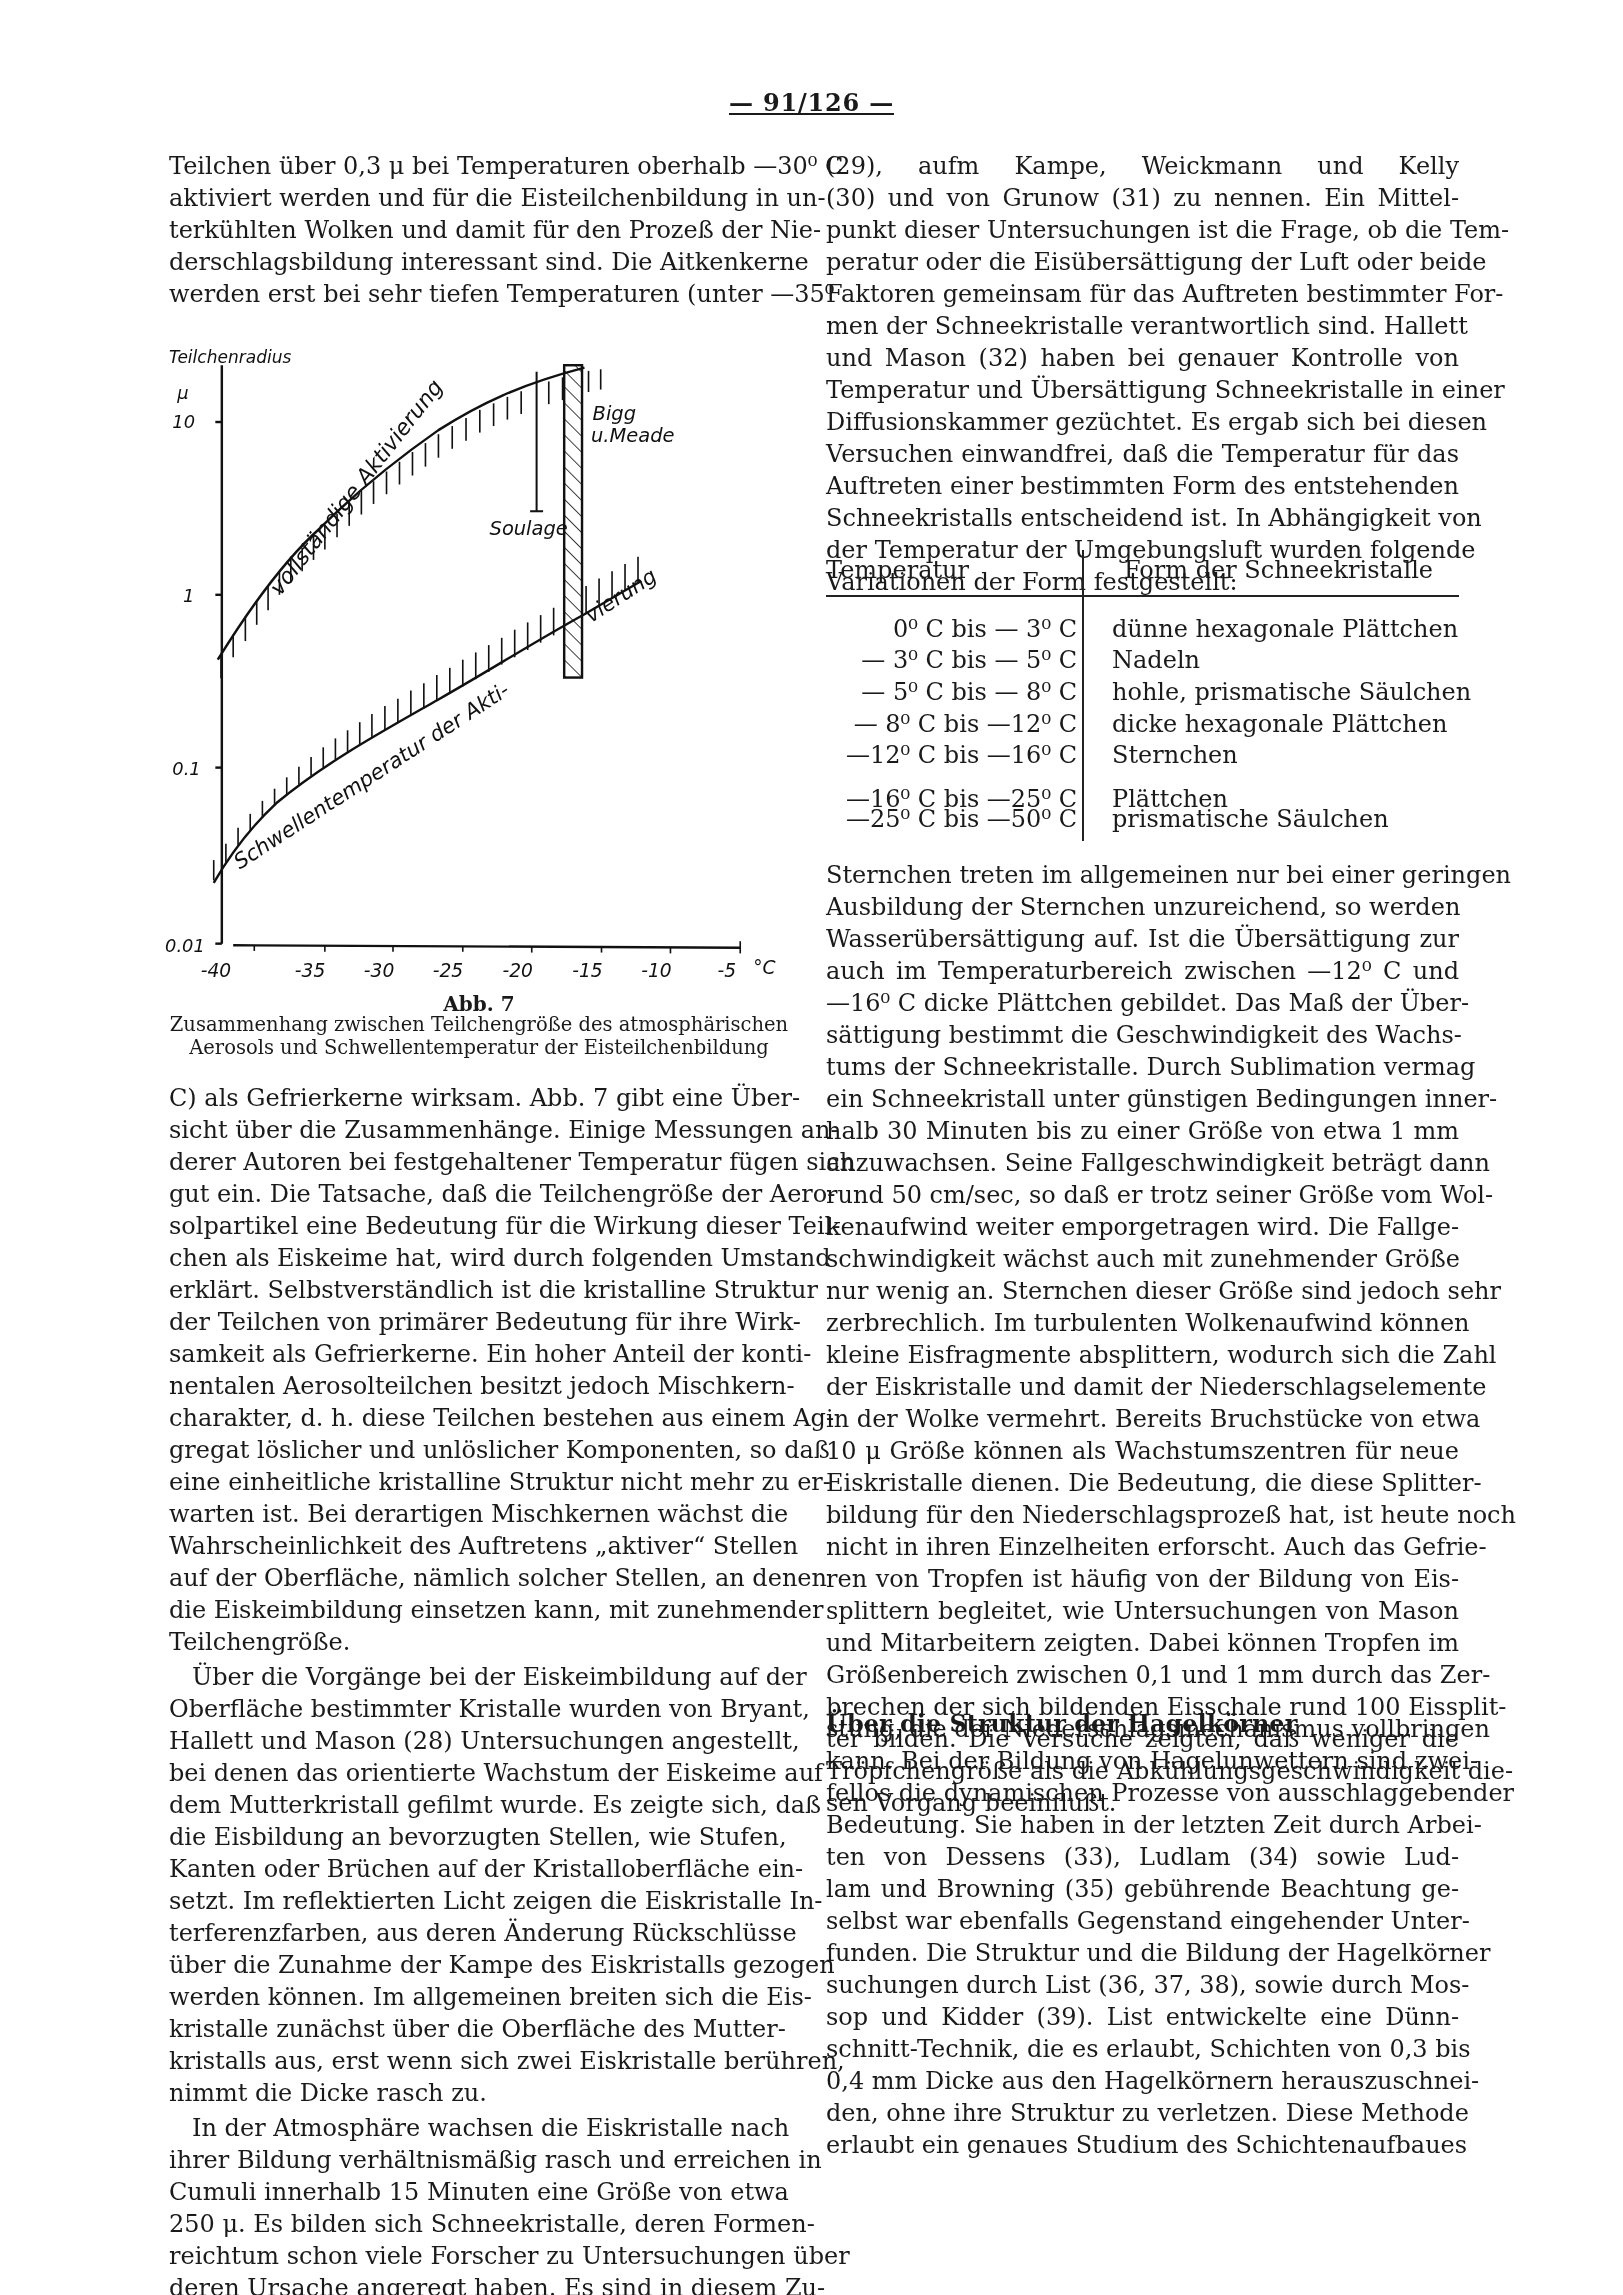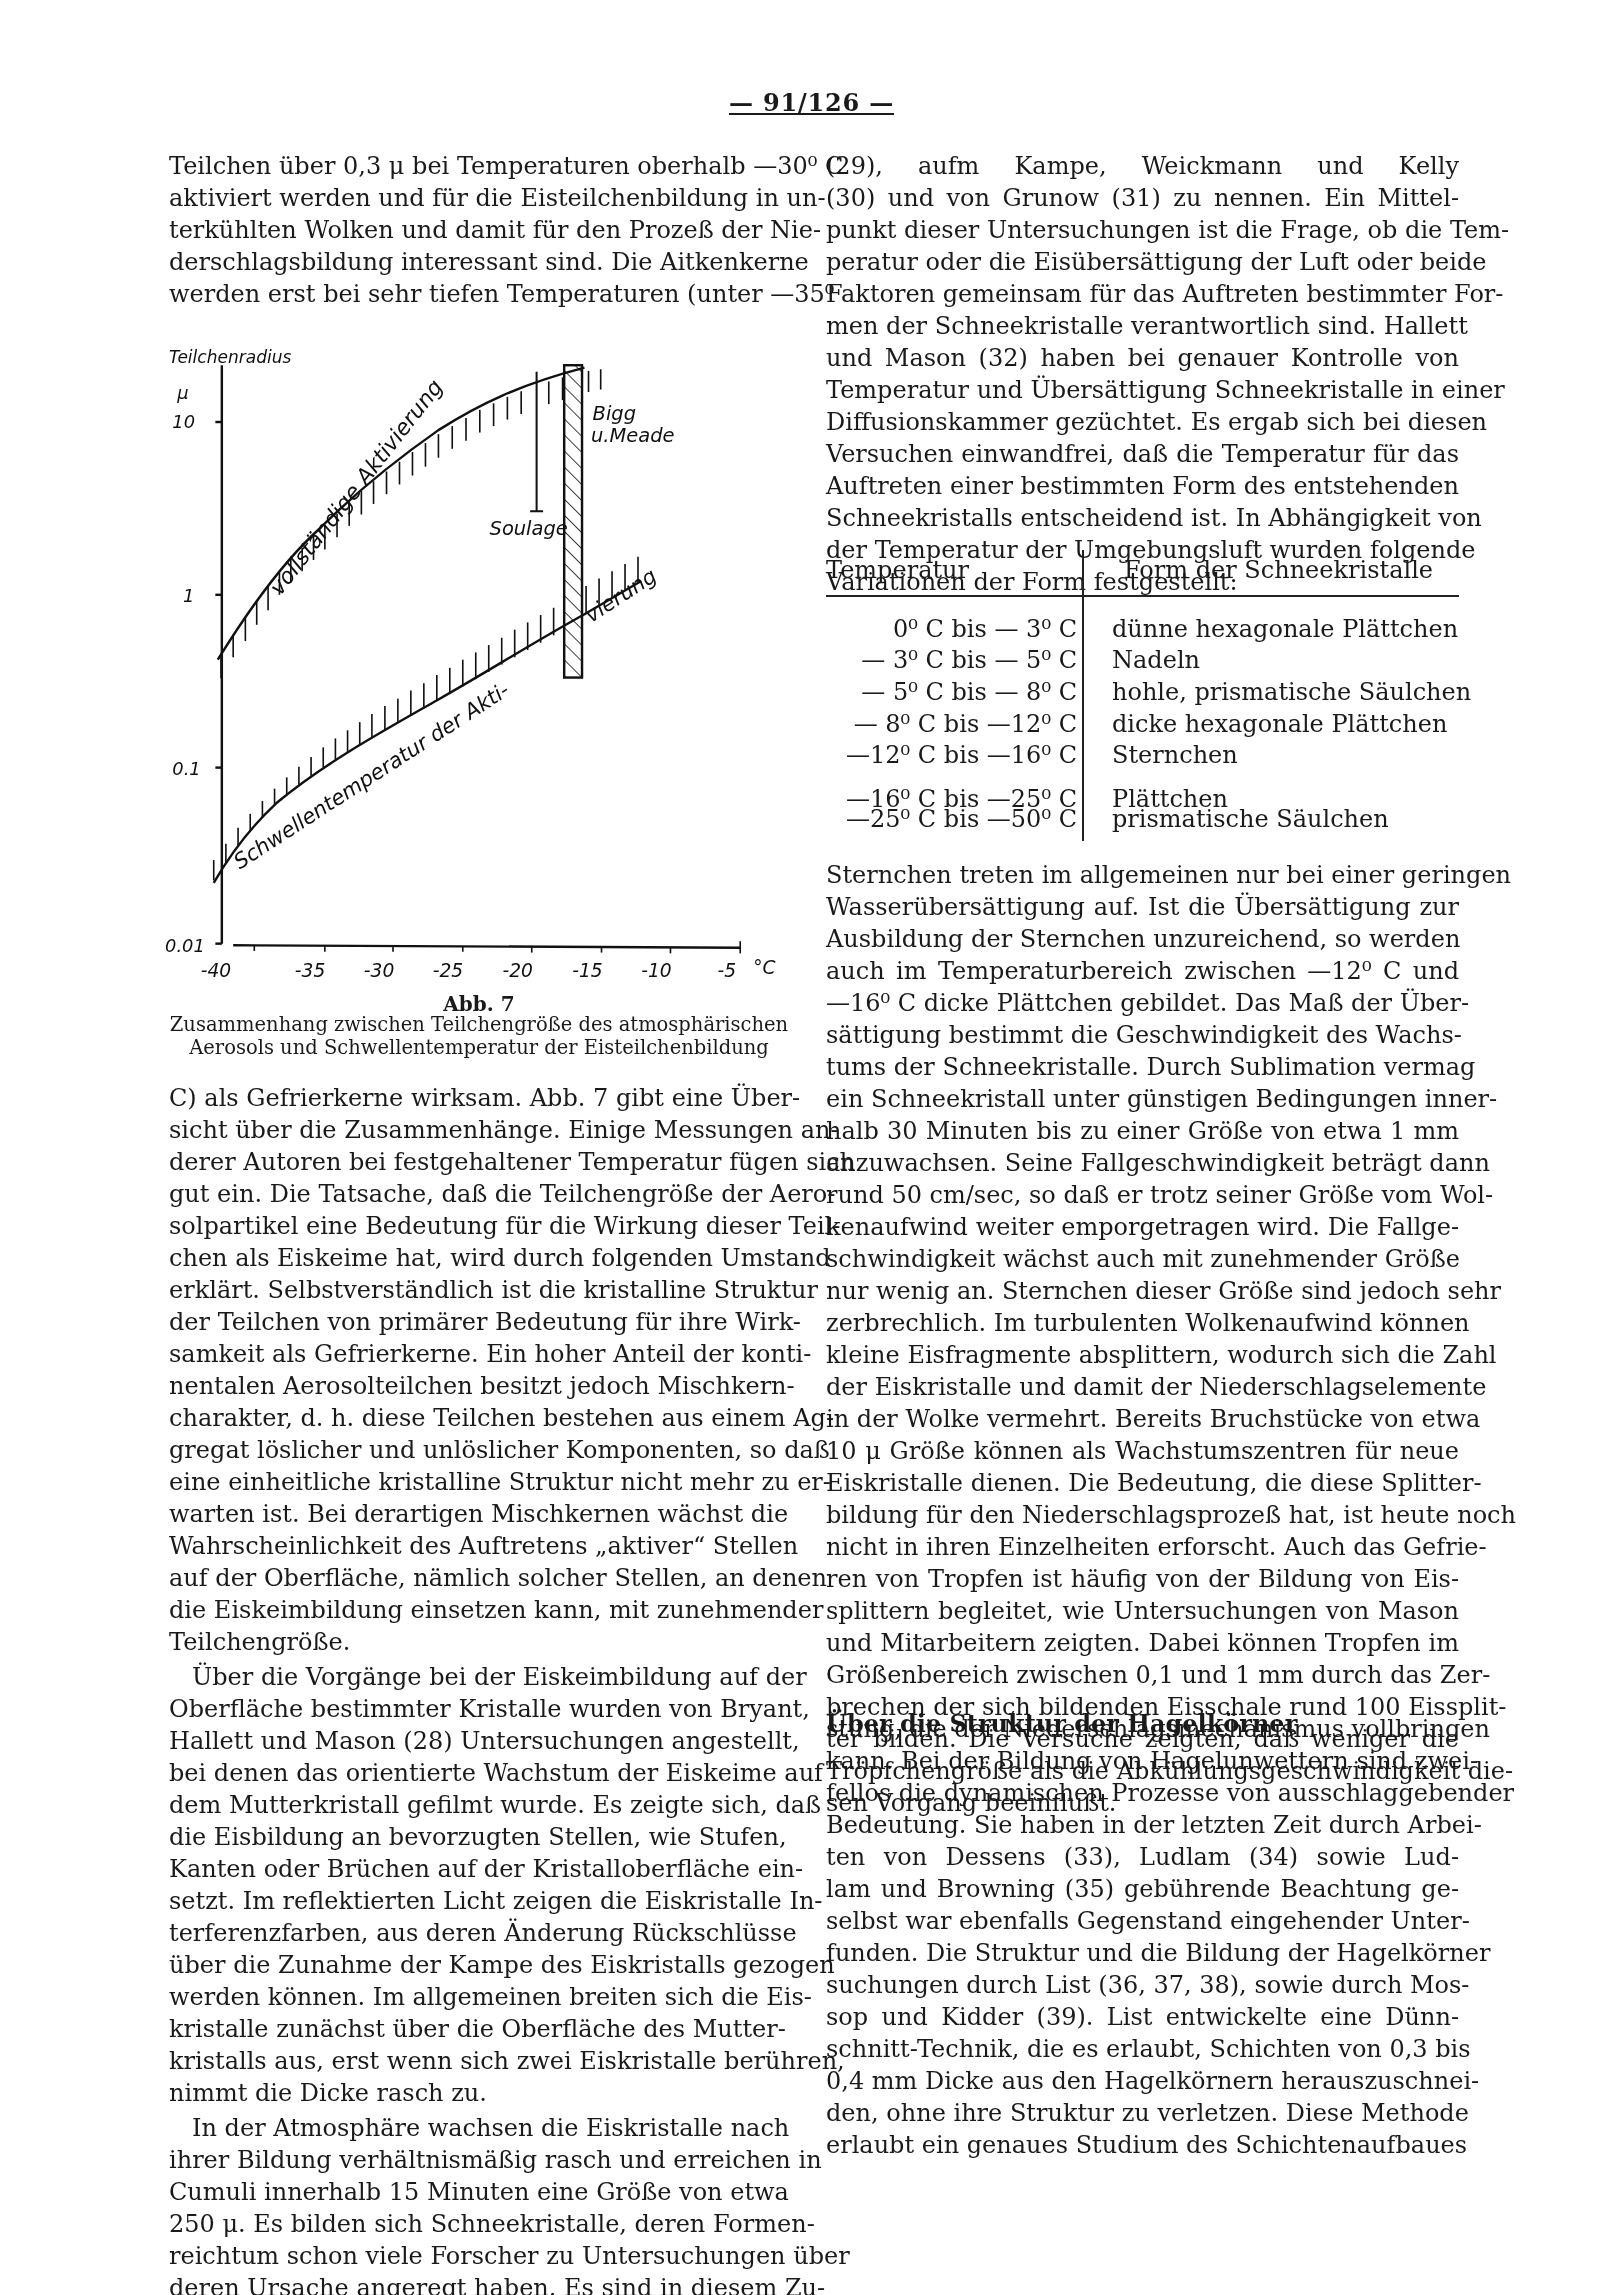--- a/index.html
+++ b/index.html
@@ -303,22 +303,22 @@
     <span class="f">Plättchen</span>
   </div>
   <div class="row" style="top:260px;">
     <span class="t">—25⁰ C bis —50⁰ C</span>
     <span class="f">prismatische Säulchen</span>
   </div>
 </div>
 
 <div class="col right-col" id="right-after-table">
   <span class="line">Sternchen treten im allgemeinen nur bei einer geringen</span>
+  <span class="line">Ausbildung der Sternchen unzureichend, so werden</span>
   <span class="line">Wasserübersättigung auf. Ist die Übersättigung zur</span>
-  <span class="line">Ausbildung der Sternchen unzureichend, so werden</span>
   <span class="line">auch im Temperaturbereich zwischen —12⁰ C und</span>
   <span class="line">—16⁰ C dicke Plättchen gebildet. Das Maß der Über-</span>
   <span class="line">sättigung bestimmt die Geschwindigkeit des Wachs-</span>
   <span class="line">tums der Schneekristalle. Durch Sublimation vermag</span>
   <span class="line">ein Schneekristall unter günstigen Bedingungen inner-</span>
   <span class="line">halb 30 Minuten bis zu einer Größe von etwa 1 mm</span>
   <span class="line">anzuwachsen. Seine Fallgeschwindigkeit beträgt dann</span>
   <span class="line">rund 50 cm/sec, so daß er trotz seiner Größe vom Wol-</span>
   <span class="line">kenaufwind weiter emporgetragen wird. Die Fallge-</span>
   <span class="line">schwindigkeit wächst auch mit zunehmender Größe</span>

